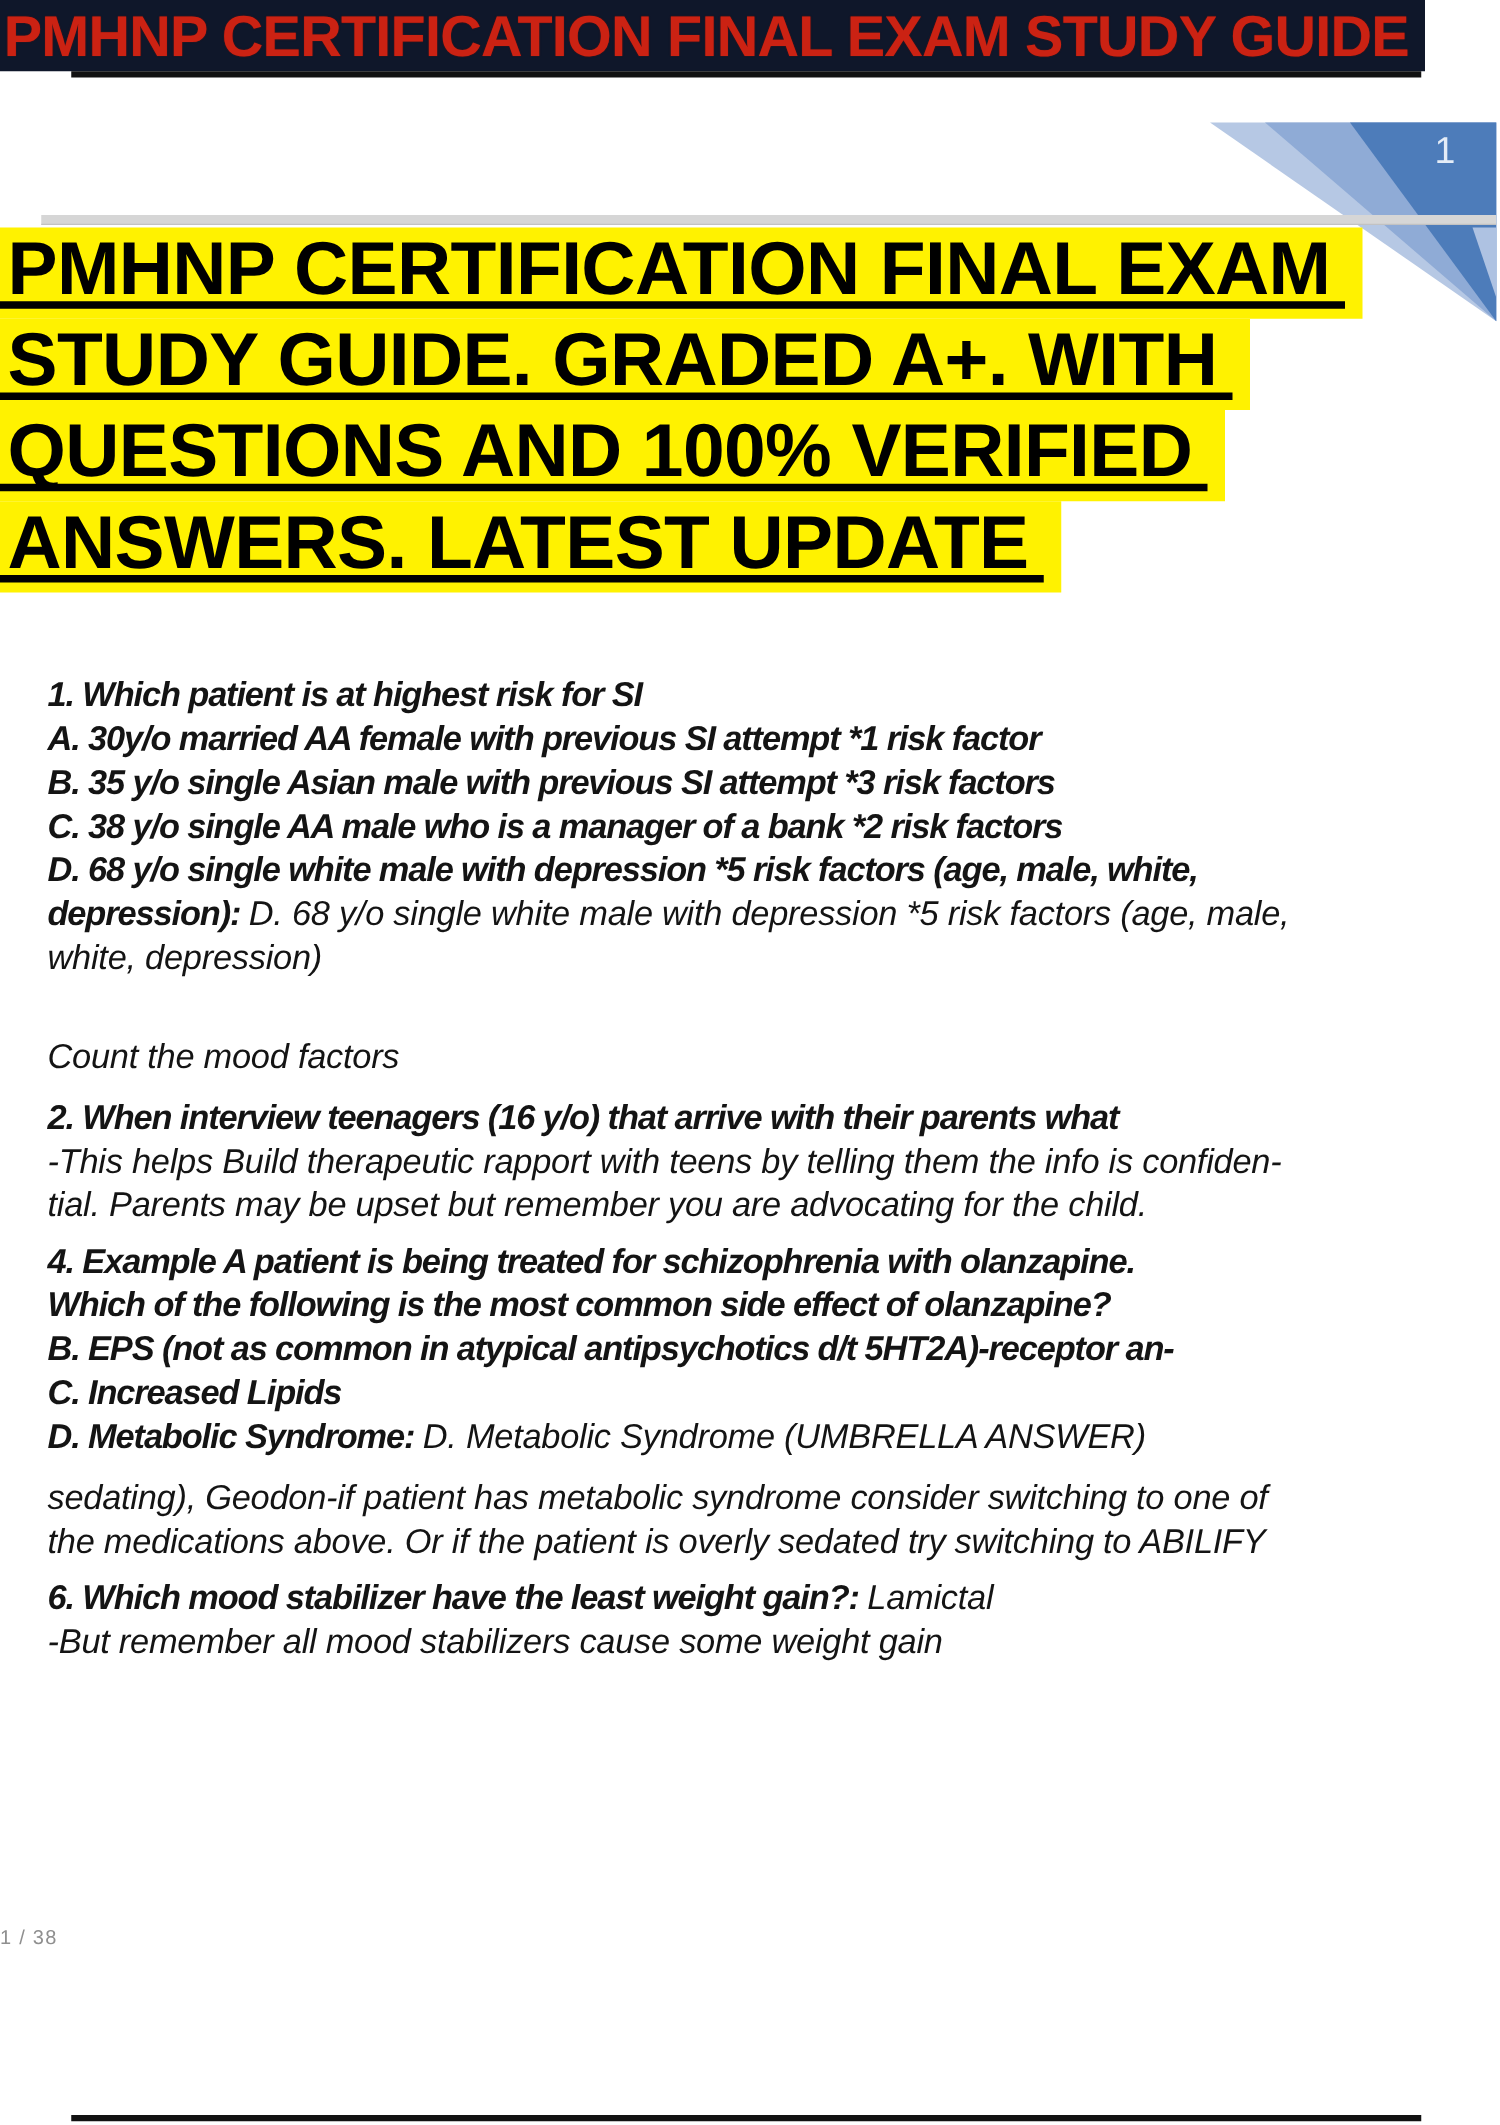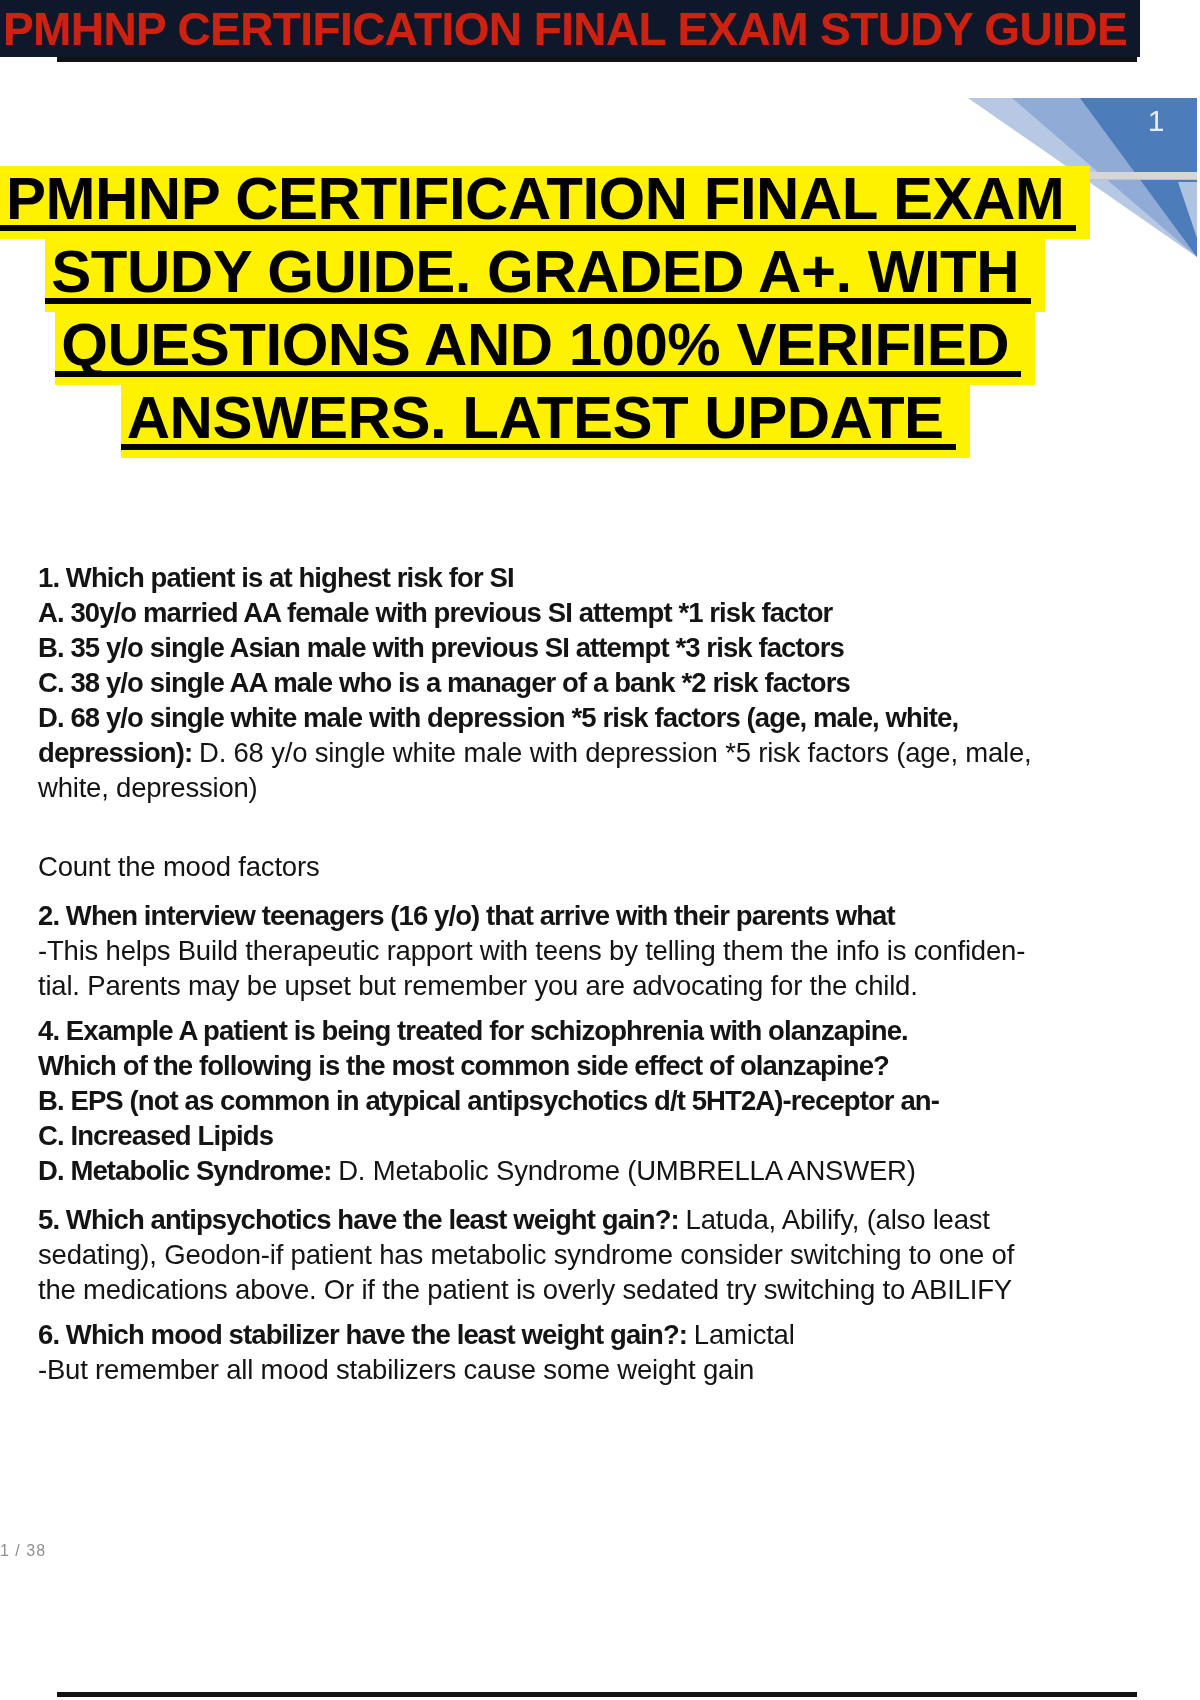--- a/index.html
+++ b/index.html
@@ -54,23 +54,22 @@
   .gray-bar {
     position: absolute; left: 33px; top: 172px;
     width: 1164px; height: 7px;
     background: #d6d6d6;
     border-bottom: 1px solid #c2c2c2;
     z-index: 3;
   }
 
   
   .title-block {
-    position: absolute; left: 0; top: 166px;
+    position: absolute; left: 0; top: 182px;
     z-index: 4;
-    text-align: center;
   }
   .title-line { display: block; height: 73px; }
   .hl {
     display: inline-block;
     position: relative;
     background: #fff200;
     color: #000;
     font-weight: bold;
     font-size: 60px;
     line-height: 59px;
@@ -81,24 +80,25 @@
   .hl::after {
     content: "";
     position: absolute;
     left: 0; right: 14px; bottom: 8px;
     height: 6px;
     background: #000;
   }
 
   
   .body-text {
-    position: absolute; left: 38px; top: 560px;
+    position: absolute; left: 38px; top: 538px;
     width: 1078px;
     color: #141414;
     z-index: 4;
+    font-style: italic;
   }
   .line { font-size: 27.5px; line-height: 35px; white-space: nowrap; }
   .line .b { font-weight: bold; letter-spacing: -0.9px; }
   .line .r { font-weight: normal; letter-spacing: -0.2px; }
   .para { margin-top: 10px; }
   .para.first { margin-top: 0; }
   .para.gap-blank { margin-top: 44px; }
   .para.gap-med { margin-top: 14px; }
   .para.gap-big { margin-top: 18px; }
 
@@ -165,21 +165,20 @@
       <div class="line"><span class="r">tial. Parents may be upset but remember you are advocating for the child.</span></div>
     </div>
     <div class="para">
       <div class="line"><span class="b">4. Example A patient is being treated for schizophrenia with olanzapine.</span></div>
       <div class="line"><span class="b">Which of the following is the most common side effect of olanzapine?</span></div>
       <div class="line"><span class="b">B. EPS (not as common in atypical antipsychotics d/t 5HT2A)-receptor an-</span></div>
       <div class="line"><span class="b">C. Increased Lipids</span></div>
       <div class="line"><span class="b">D. Metabolic Syndrome: </span><span class="r">D. Metabolic Syndrome (UMBRELLA ANSWER)</span></div>
     </div>
     <div class="para gap-med">
-      <div class="line"><span class="b">5. Which antipsychotics have the least weight gain?: </span><span class="r">Latuda, Abilify, (also least</span></div>
       <div class="line"><span class="r">sedating), Geodon-if patient has metabolic syndrome consider switching to one of</span></div>
       <div class="line"><span class="r">the medications above. Or if the patient is overly sedated try switching to ABILIFY</span></div>
     </div>
     <div class="para">
       <div class="line"><span class="b">6. Which mood stabilizer have the least weight gain?: </span><span class="r">Lamictal</span></div>
       <div class="line"><span class="r">-But remember all mood stabilizers cause some weight gain</span></div>
     </div>
   </div>
 
 <div class="page-footer">1 / 38</div>

